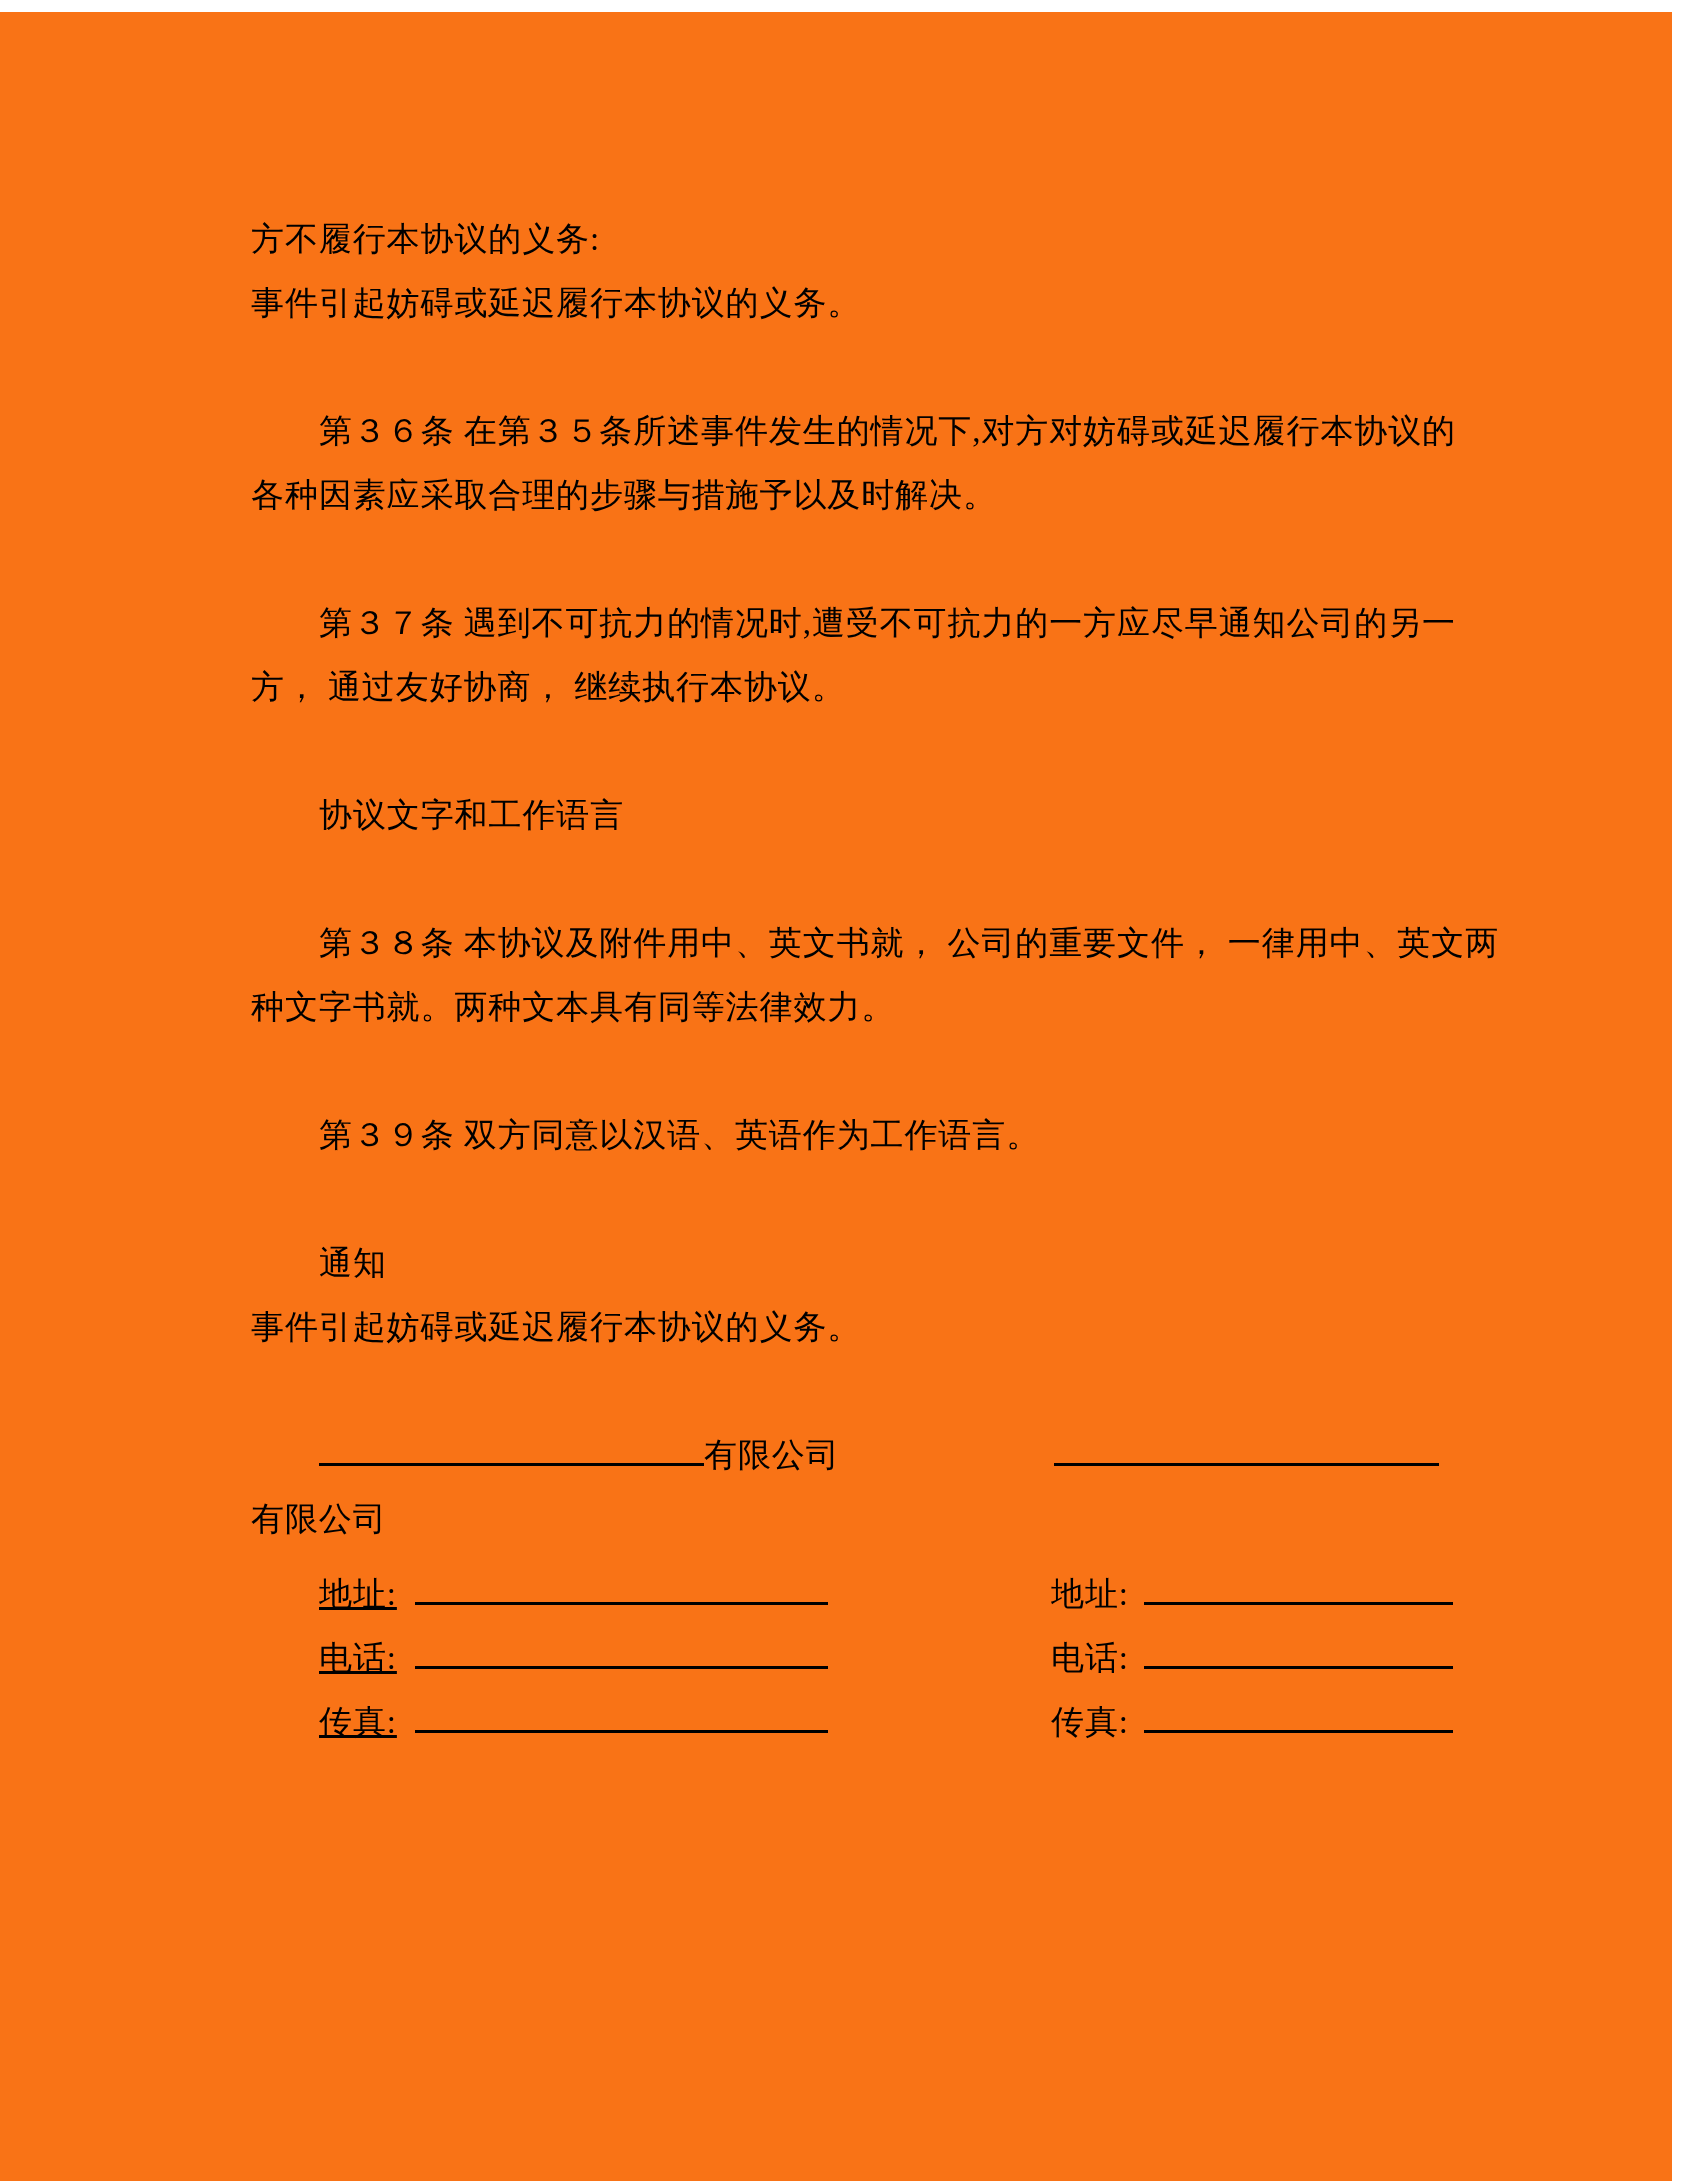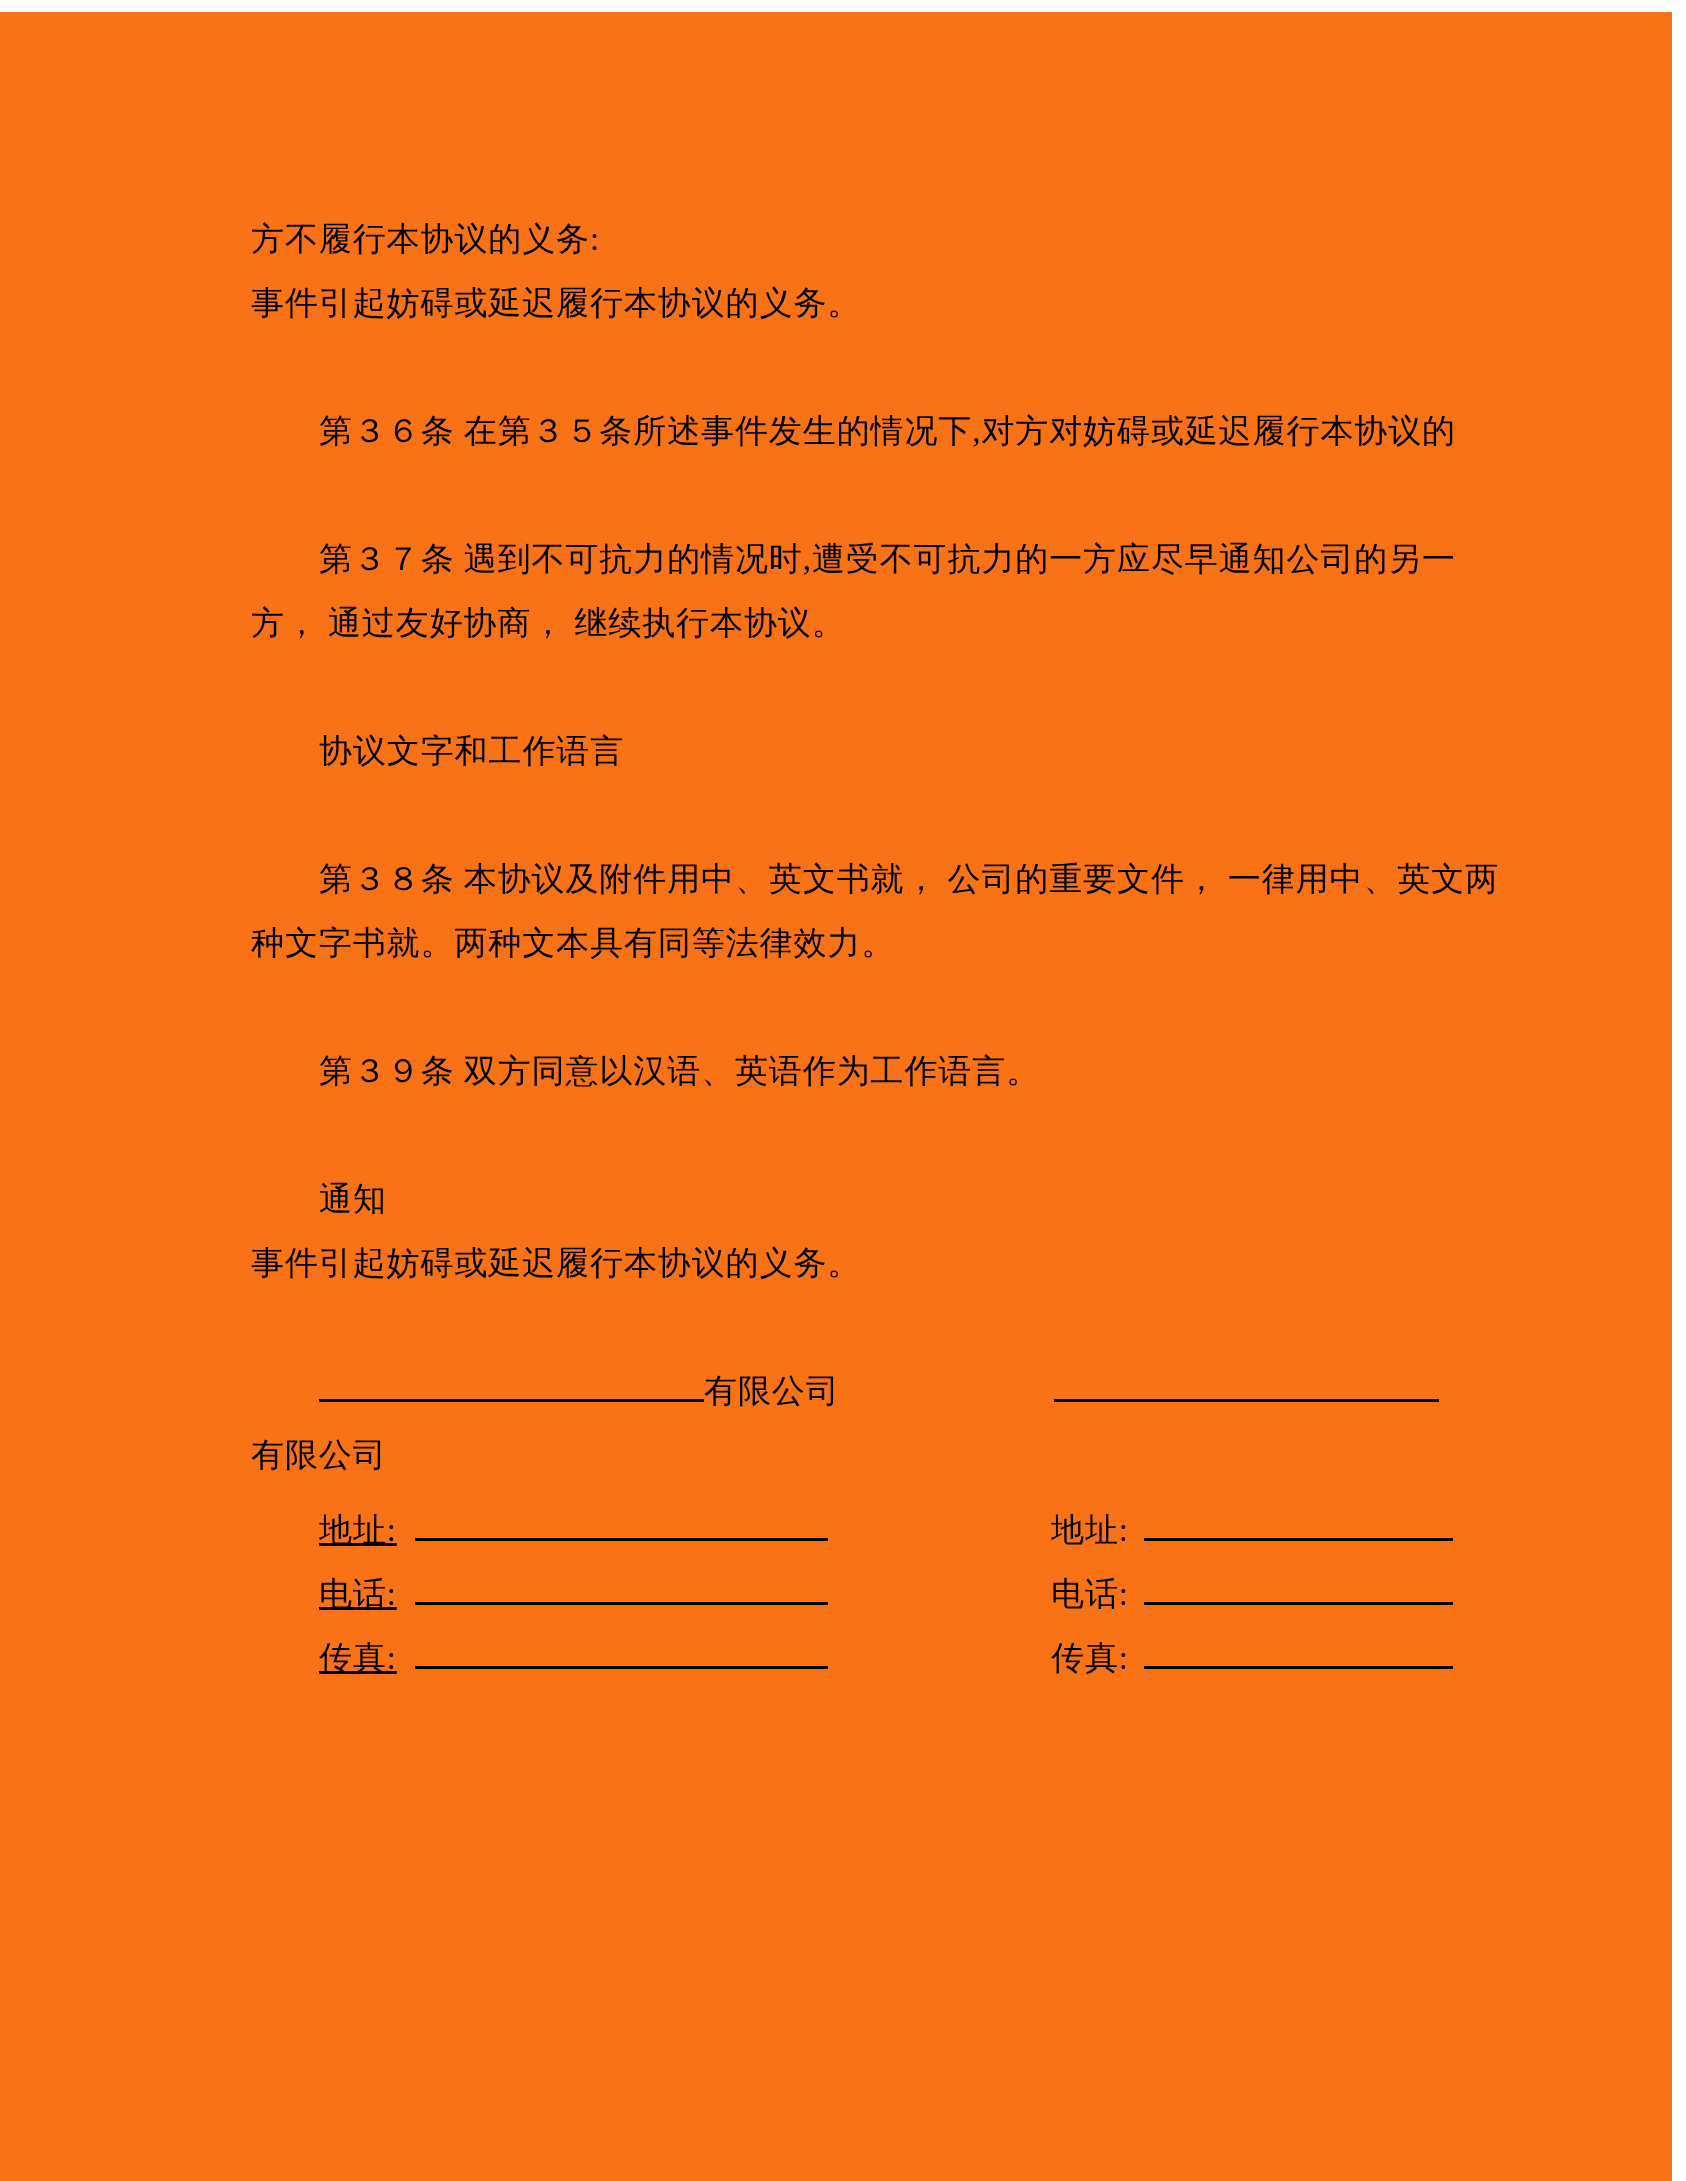--- a/index.html
+++ b/index.html
@@ -65,20 +65,21 @@
 </head>
 <body>
 
 <div class="page">
 
   <div class="line">方不履行本协议的义务:</div>
 
   <div class="line">事件引起妨碍或延迟履行本协议的义务。</div>
 
   <div class="line indent gap-before">第３６条 在第３５条所述事件发生的情况下,对方对妨碍或延迟履行本协议的</div>
+  <div class="line">各种因素应采取合理的步骤与措施予以及时解决。</div>
 
   <div class="line indent gap-before">第３７条 遇到不可抗力的情况时,遭受不可抗力的一方应尽早通知公司的另一</div>
   <div class="line">方， 通过友好协商， 继续执行本协议。</div>
 
   <div class="line indent gap-before">协议文字和工作语言</div>
 
   <div class="line indent gap-before">第３８条 本协议及附件用中、英文书就， 公司的重要文件， 一律用中、英文两</div>
   <div class="line">种文字书就。两种文本具有同等法律效力。</div>
 
   <div class="line indent gap-before">第３９条 双方同意以汉语、英语作为工作语言。</div>

